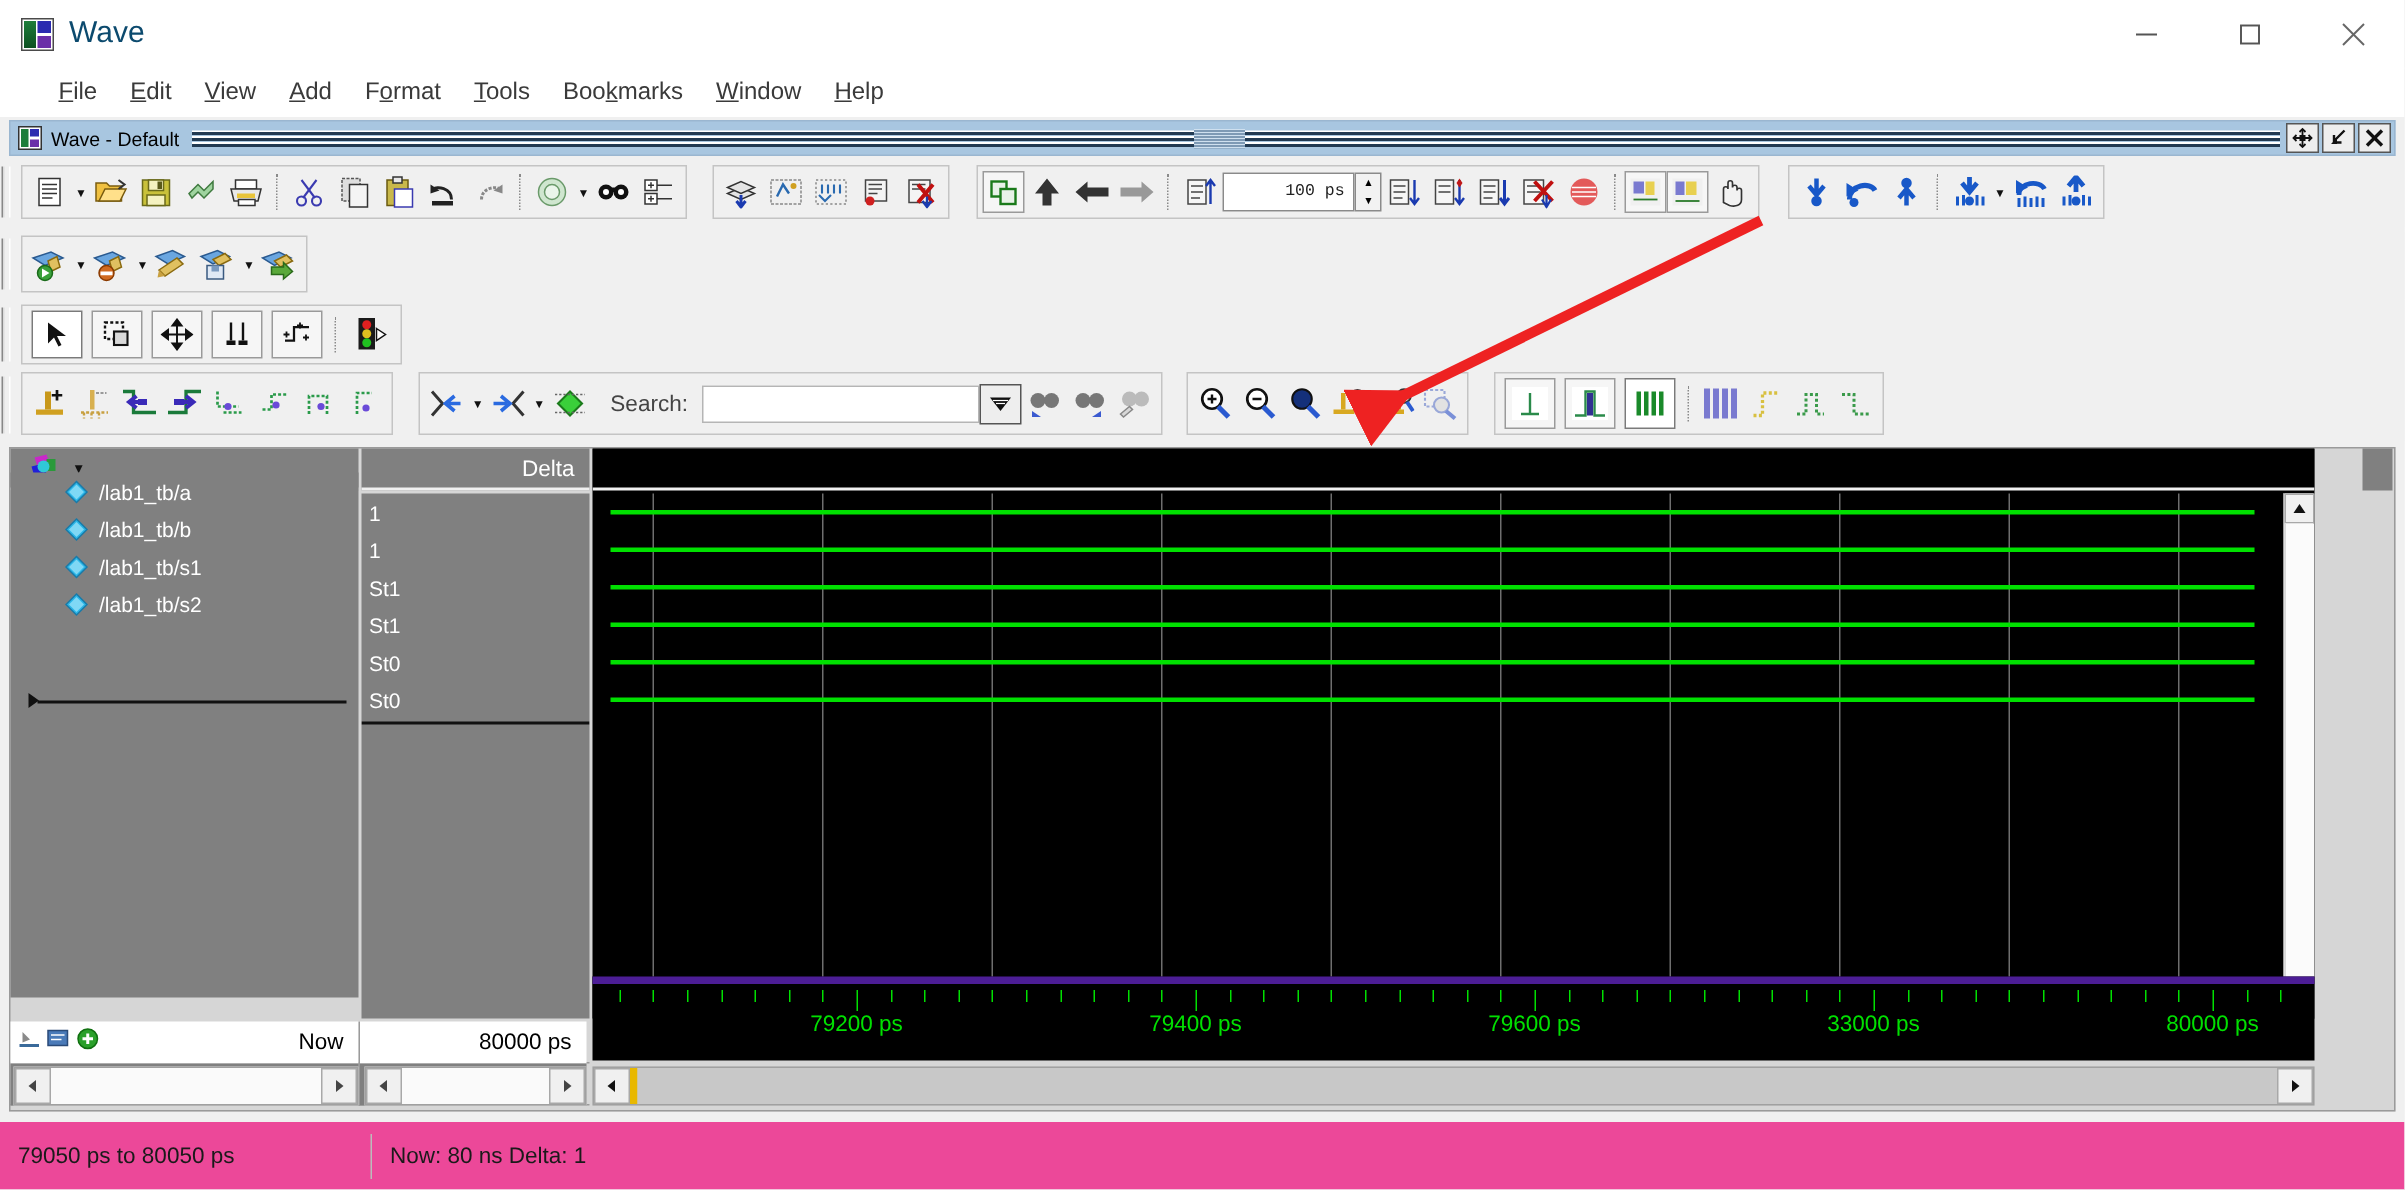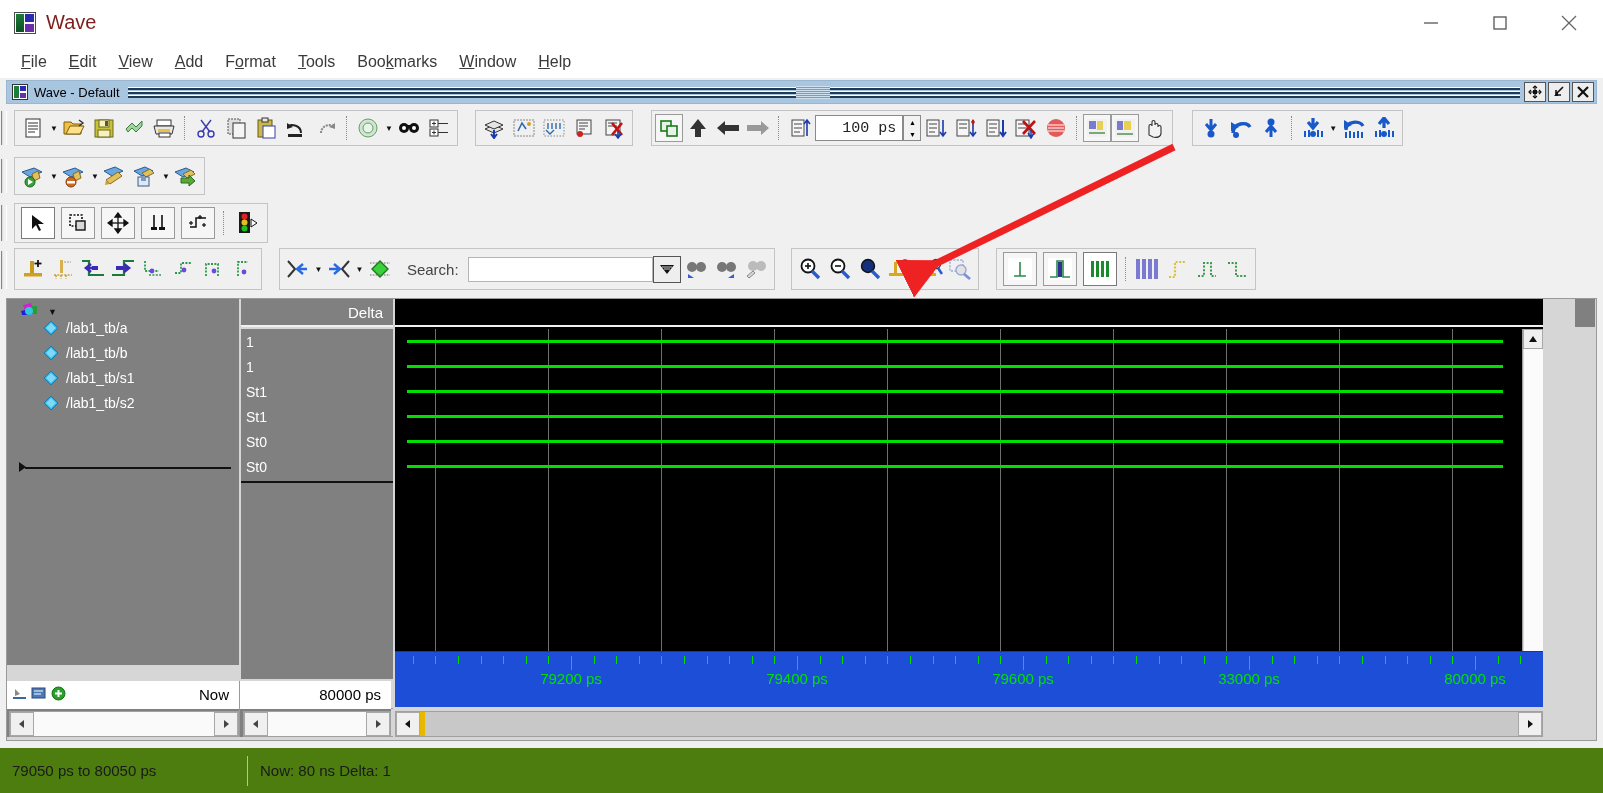--- a/index.html
+++ b/index.html
@@ -24,29 +24,29 @@
     background: #ffffff; border: 1px solid #4a4a4a; position: relative; flex: none;
   }
   .tb-icon::before {
     content: ""; position: absolute; left: 1px; top: 1px; width: 8px; height: 18px;
     background: linear-gradient(#1d7d3a, #0d5022);
   }
   .tb-icon::after {
     content: ""; position: absolute; left: 10px; top: 1px; width: 9px; height: 8px;
     background: #2b2bb0; box-shadow: 0 10px 0 0 #6a2fa8;
   }
-  .tb-title { font-size: 20px; color: #7f1d1d; }
+  .tb-title { font-size: 20px; color: #0c4a6e; }
   .wincontrols { position: absolute; right: 0; top: 0; height: 46px; display: flex; }
   .wc { width: 69px; height: 46px; display: flex; align-items: center; justify-content: center; }
   .wc svg { display: block; }
 
   
   .menubar {
     position: absolute; left: 0; top: 46px; width: 1603px; height: 32px;
-    background: #ffffff; display: flex; align-items: center; padding-left: 10px;
+    background: #ffffff; display: flex; align-items: center; padding-left: 28px;
   }
   .menuitem {
     font-size: 16px; color: #3a3a3a; padding: 3px 11px; white-space: nowrap;
   }
   .menuitem u { text-decoration: underline; }
 
   
   .mdibar {
     position: absolute; left: 6px; top: 80px; width: 1591px; height: 24px;
     background: #a8c6e0; display: flex; align-items: center;
@@ -104,21 +104,21 @@
   .tbtn.pressed { border: 1px solid #7a7a7a; background: #ffffff; }
   .tsep { width: 2px; height: 24px; margin: 0 5px; flex: none;
           border-left: 1px dotted #8a8a8a; }
   .tarrow { width: 11px; height: 30px; flex: none;
             display: flex; align-items: center; justify-content: center;
             font-size: 8px; color: #111; }
 
   .timefield {
     width: 88px; height: 26px; background: #ffffff; border: 1px solid #8a8a8a;
     display: flex; align-items: center; justify-content: flex-end;
-    padding-right: 6px; font-family: "Liberation Mono", monospace; font-size: 15px;
+    padding-right: 6px; font-family: "Liberation Mono", monospace; font-size: 11px;
     color: #222; flex: none;
   }
   .spin { width: 18px; height: 26px; flex: none; display: flex; flex-direction: column;
           border: 1px solid #8a8a8a; background: #f2f2f2; }
   .spin div { flex: 1; display: flex; align-items: center; justify-content: center; font-size: 7px; }
 
   .srchlabel { font-size: 15px; color: #444; margin: 0 9px 0 12px; white-space: nowrap; }
   .srchbox {
     width: 185px; height: 25px; background: #ffffff; border: 1px solid #b5b5b5;
     flex: none;
@@ -166,21 +166,21 @@
     border-bottom: 2px solid #f0f0f0;
   }
   .wave-rows { position: absolute; left: 0; top: 30px; width: 1148px; height: 350px; }
   .gridline { position: absolute; top: 0; width: 1px; height: 350px; background: #6e6e6e; }
   .wsig { position: absolute; height: 25px; left: 12px; }
   .wsig i { position: absolute; left: 0; top: 11px; width: 1096px; height: 3px;
             background: #00e000; display: block; }
 
   .ruler {
     position: absolute; left: 388px; top: 352px; width: 1148px; height: 56px;
-    background: #1d4ed8; border-top: 1px solid #4c1d95; overflow: hidden;
+    background: #000000; border-top: 5px solid #4c1d95; overflow: hidden;
   }
   .tick { position: absolute; top: 4px; width: 1px; background: #00e000; }
   .tick.minor { height: 8px; }
   .tick.major { height: 14px; }
   .tlabel { position: absolute; top: 18px; font-size: 15px; color: #00e000;
             transform: translateX(-50%); white-space: nowrap; }
 
   .vscroll {
     position: absolute; right: 1px; top: 30px; width: 20px; height: 350px;
     background: #f0f0f0; border-left: 1px solid #a0a0a0;
@@ -210,21 +210,21 @@
   .hscroll-wave { position: absolute; left: 388px; top: 412px; width: 1148px; height: 26px;
                   display: flex; background: #c8c8c8; border: 1px solid #a0a0a0; }
   .hsbtn { width: 24px; height: 24px; background: #f0f0f0; border: 1px solid #a8a8a8;
            display: flex; align-items: center; justify-content: center; flex: none; }
   .hstrack { flex: 1; background: #fafafa; }
   .hsthumb-yellow { width: 5px; background: #e8b800; flex: none; }
 
   
   .statusbar {
     position: absolute; left: 0; top: 748px; width: 1603px; height: 45px;
-    background: #4d7c0f; display: flex; align-items: center;
+    background: #ec4899; display: flex; align-items: center;
   }
   .sb-cell { height: 30px; display: flex; align-items: center; font-size: 15px; color: #1a1a1a;
              padding-left: 12px; }
   .sb-1 { width: 248px; border-right: 1px solid #bbb; }
   .sb-2 { flex: 1; }
 
   
   .annot { position: absolute; left: 0; top: 0; width: 1603px; height: 793px;
            pointer-events: none; }
 </style>

